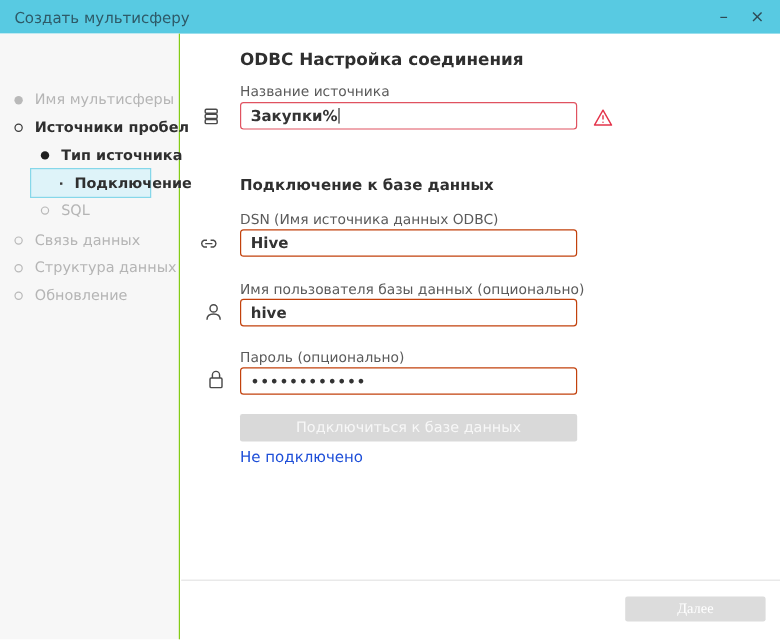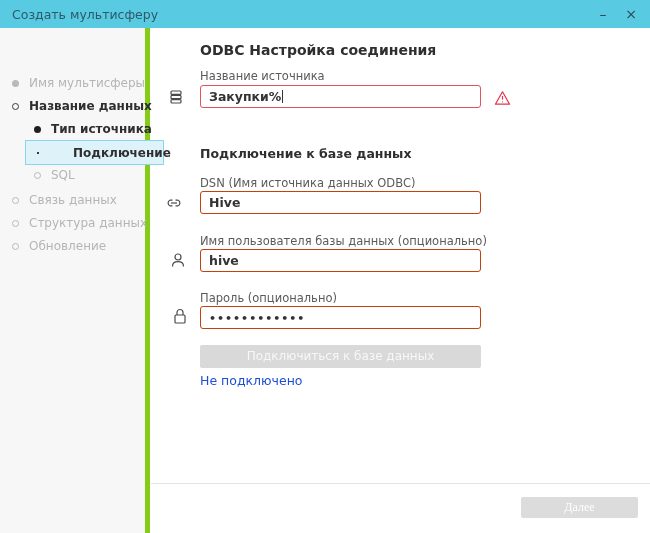--- a/index.html
+++ b/index.html
@@ -7,30 +7,30 @@
   body { font-family:"DejaVu Sans","Liberation Sans",sans-serif; background:#fff; overflow:hidden; }
   .window { position:relative; width:650px; height:533px; background:#fff; }
 
   
   .titlebar { position:absolute; left:0; top:0; width:650px; height:28px; background:#58cae2; display:flex; align-items:center; }
   .titlebar .title { margin-left:12px; font-size:12.5px; color:#2e5a68; }
   .win-btns { position:absolute; right:8px; top:0; height:28px; display:flex; align-items:center; gap:6px; }
   .win-btn { width:22px; height:22px; display:flex; align-items:center; justify-content:center; font-size:14px; color:#2e4a55; cursor:pointer; }
 
   
-  .sidebar { position:absolute; left:0; top:28px; width:150px; height:505px; background:#f7f7f7; border-right:5px solid #84cc16; }
+  .sidebar { position:absolute; left:0; top:28px; width:150px; height:505px; background:#f7f7f7; border-right:1px solid #84cc16; }
   .side-item { position:absolute; height:16px; display:flex; align-items:center; font-size:12px; white-space:nowrap; }
   .side-item .bullet { width:7px; height:7px; border-radius:50%; margin-right:10px; flex:0 0 auto; }
   .b-filled-muted { background:#b9b9b9; }
   .b-filled-dark  { background:#1f1f1f; }
   .b-open-dark    { border:1.4px solid #3a3a3a; background:transparent; }
   .b-open-muted   { border:1.4px solid #b9b9b9; background:transparent; }
   .t-muted { color:#b5b5b5; }
   .t-dark  { color:#2f2f2f; font-weight:600; }
-  .selected-box { position:absolute; left:25px; top:112px; width:139px; height:25px; background:#def3f9; border:1px solid #86d7e9; display:flex; align-items:center; padding-left:11px; font-size:12px;gap:24px; }
+  .selected-box { position:absolute; left:25px; top:112px; width:101px; height:25px; background:#def3f9; border:1px solid #86d7e9; display:flex; align-items:center; padding-left:24px; font-size:12px; }
 
   
   .main-heading { position:absolute; left:200px; top:42px; font-size:14px; font-weight:700; color:#2f2f2f; }
   .field-label { position:absolute; font-size:11.5px; color:#5a5a5a; white-space:nowrap; }
   .field-input { position:absolute; left:200px; width:281px; height:23px; background:#fff; border:1px solid #c2410c; border-radius:3px; font-size:12.5px; font-weight:600; color:#333; line-height:21px; padding:0 8px; white-space:nowrap; overflow:hidden; }
   .input-error { border-color:#e05260; }
   .caret { display:inline-block; width:1px; height:13px; background:#333; vertical-align:-2px; margin-left:1px; }
   .sub-heading { position:absolute; left:200px; font-size:12.5px; font-weight:700; color:#2f2f2f; }
   .error-list { position:absolute; left:205px; top:111px; font-size:11.5px; color:#e4344b; line-height:15px; white-space:nowrap; }
   .error-line .dot { display:inline-block; width:14px; }
@@ -60,21 +60,21 @@
     </div>
   </div>
 
   <div class="sidebar">
     <div class="side-item" style="left:12px; top:47px;">
       <span class="bullet b-filled-muted"></span>
       <span class="t-muted">Имя мультисферы</span>
     </div>
     <div class="side-item" style="left:12px; top:70px;">
       <span class="bullet b-open-dark"></span>
-      <span class="t-dark">Название данных</span>
+      <span class="t-dark">Источники пробел</span>
     </div>
     <div class="side-item" style="left:34px; top:93px;">
       <span class="bullet b-filled-dark"></span>
       <span class="t-dark">Тип источника</span>
     </div>
     <div class="selected-box">
       <span class="bullet b-open-dark" style="margin-right:10px;"></span>
       <span class="t-dark">Подключение</span>
     </div>
     <div class="side-item" style="left:34px; top:139px;">

